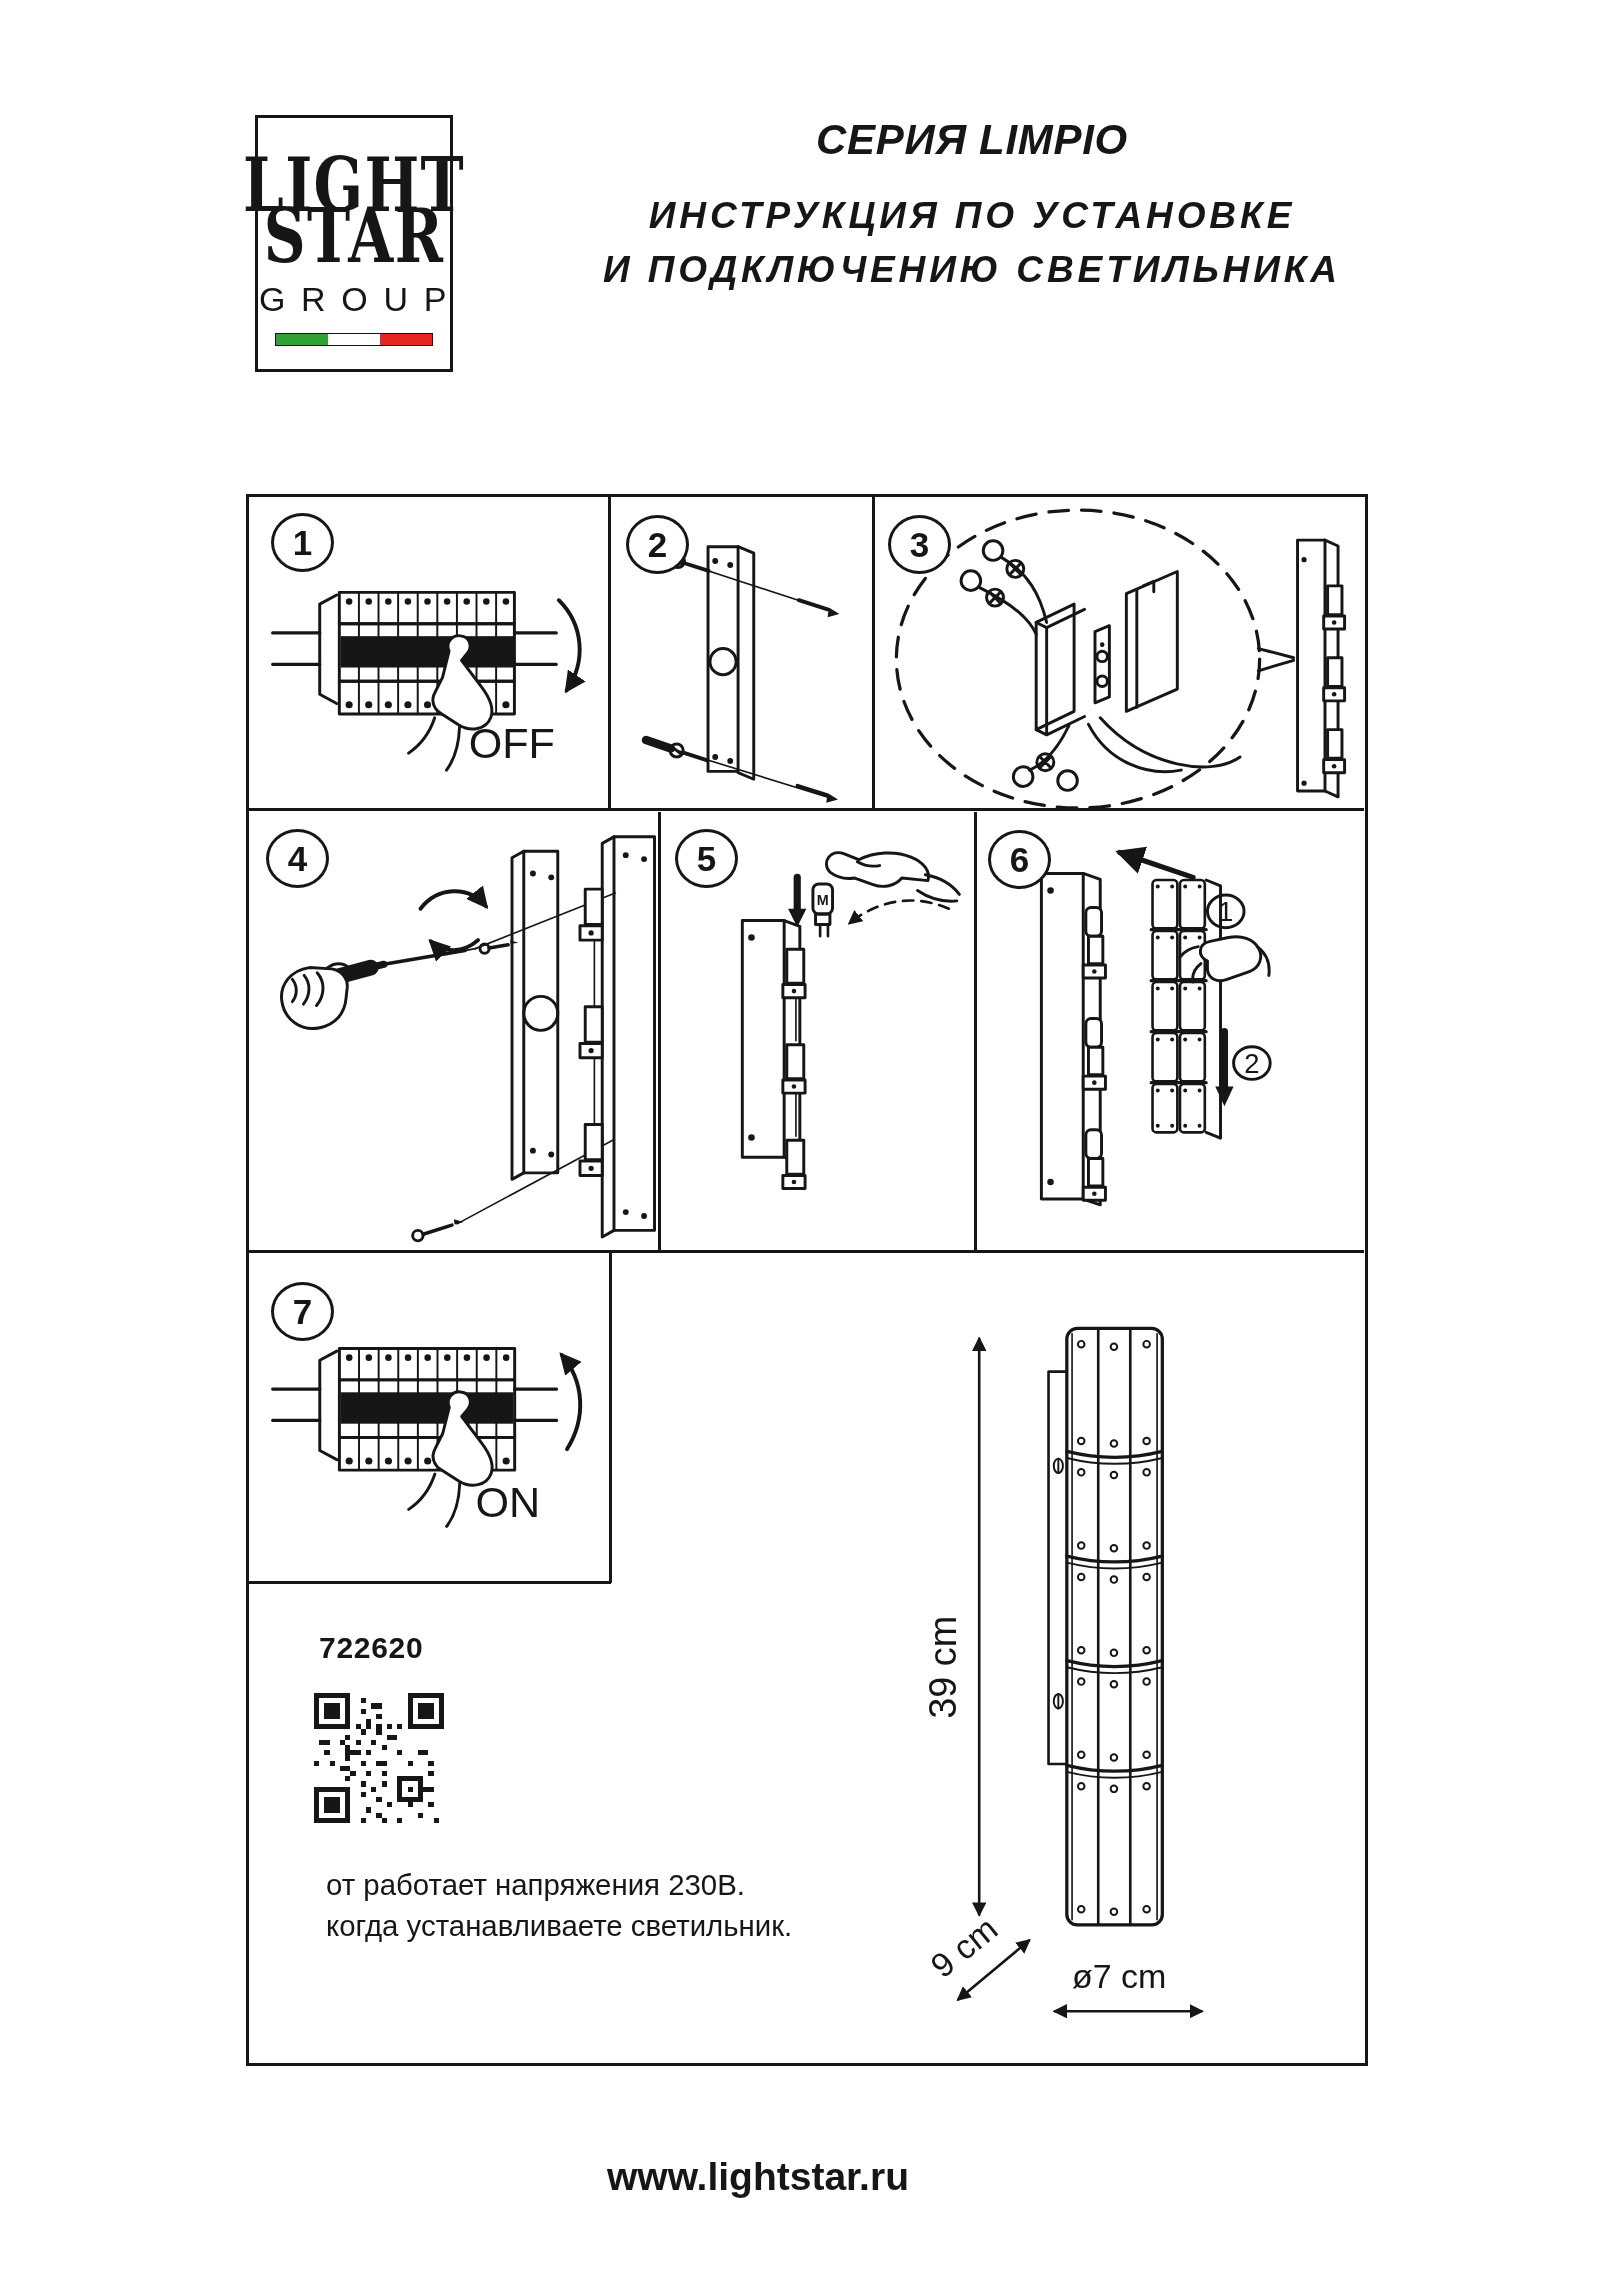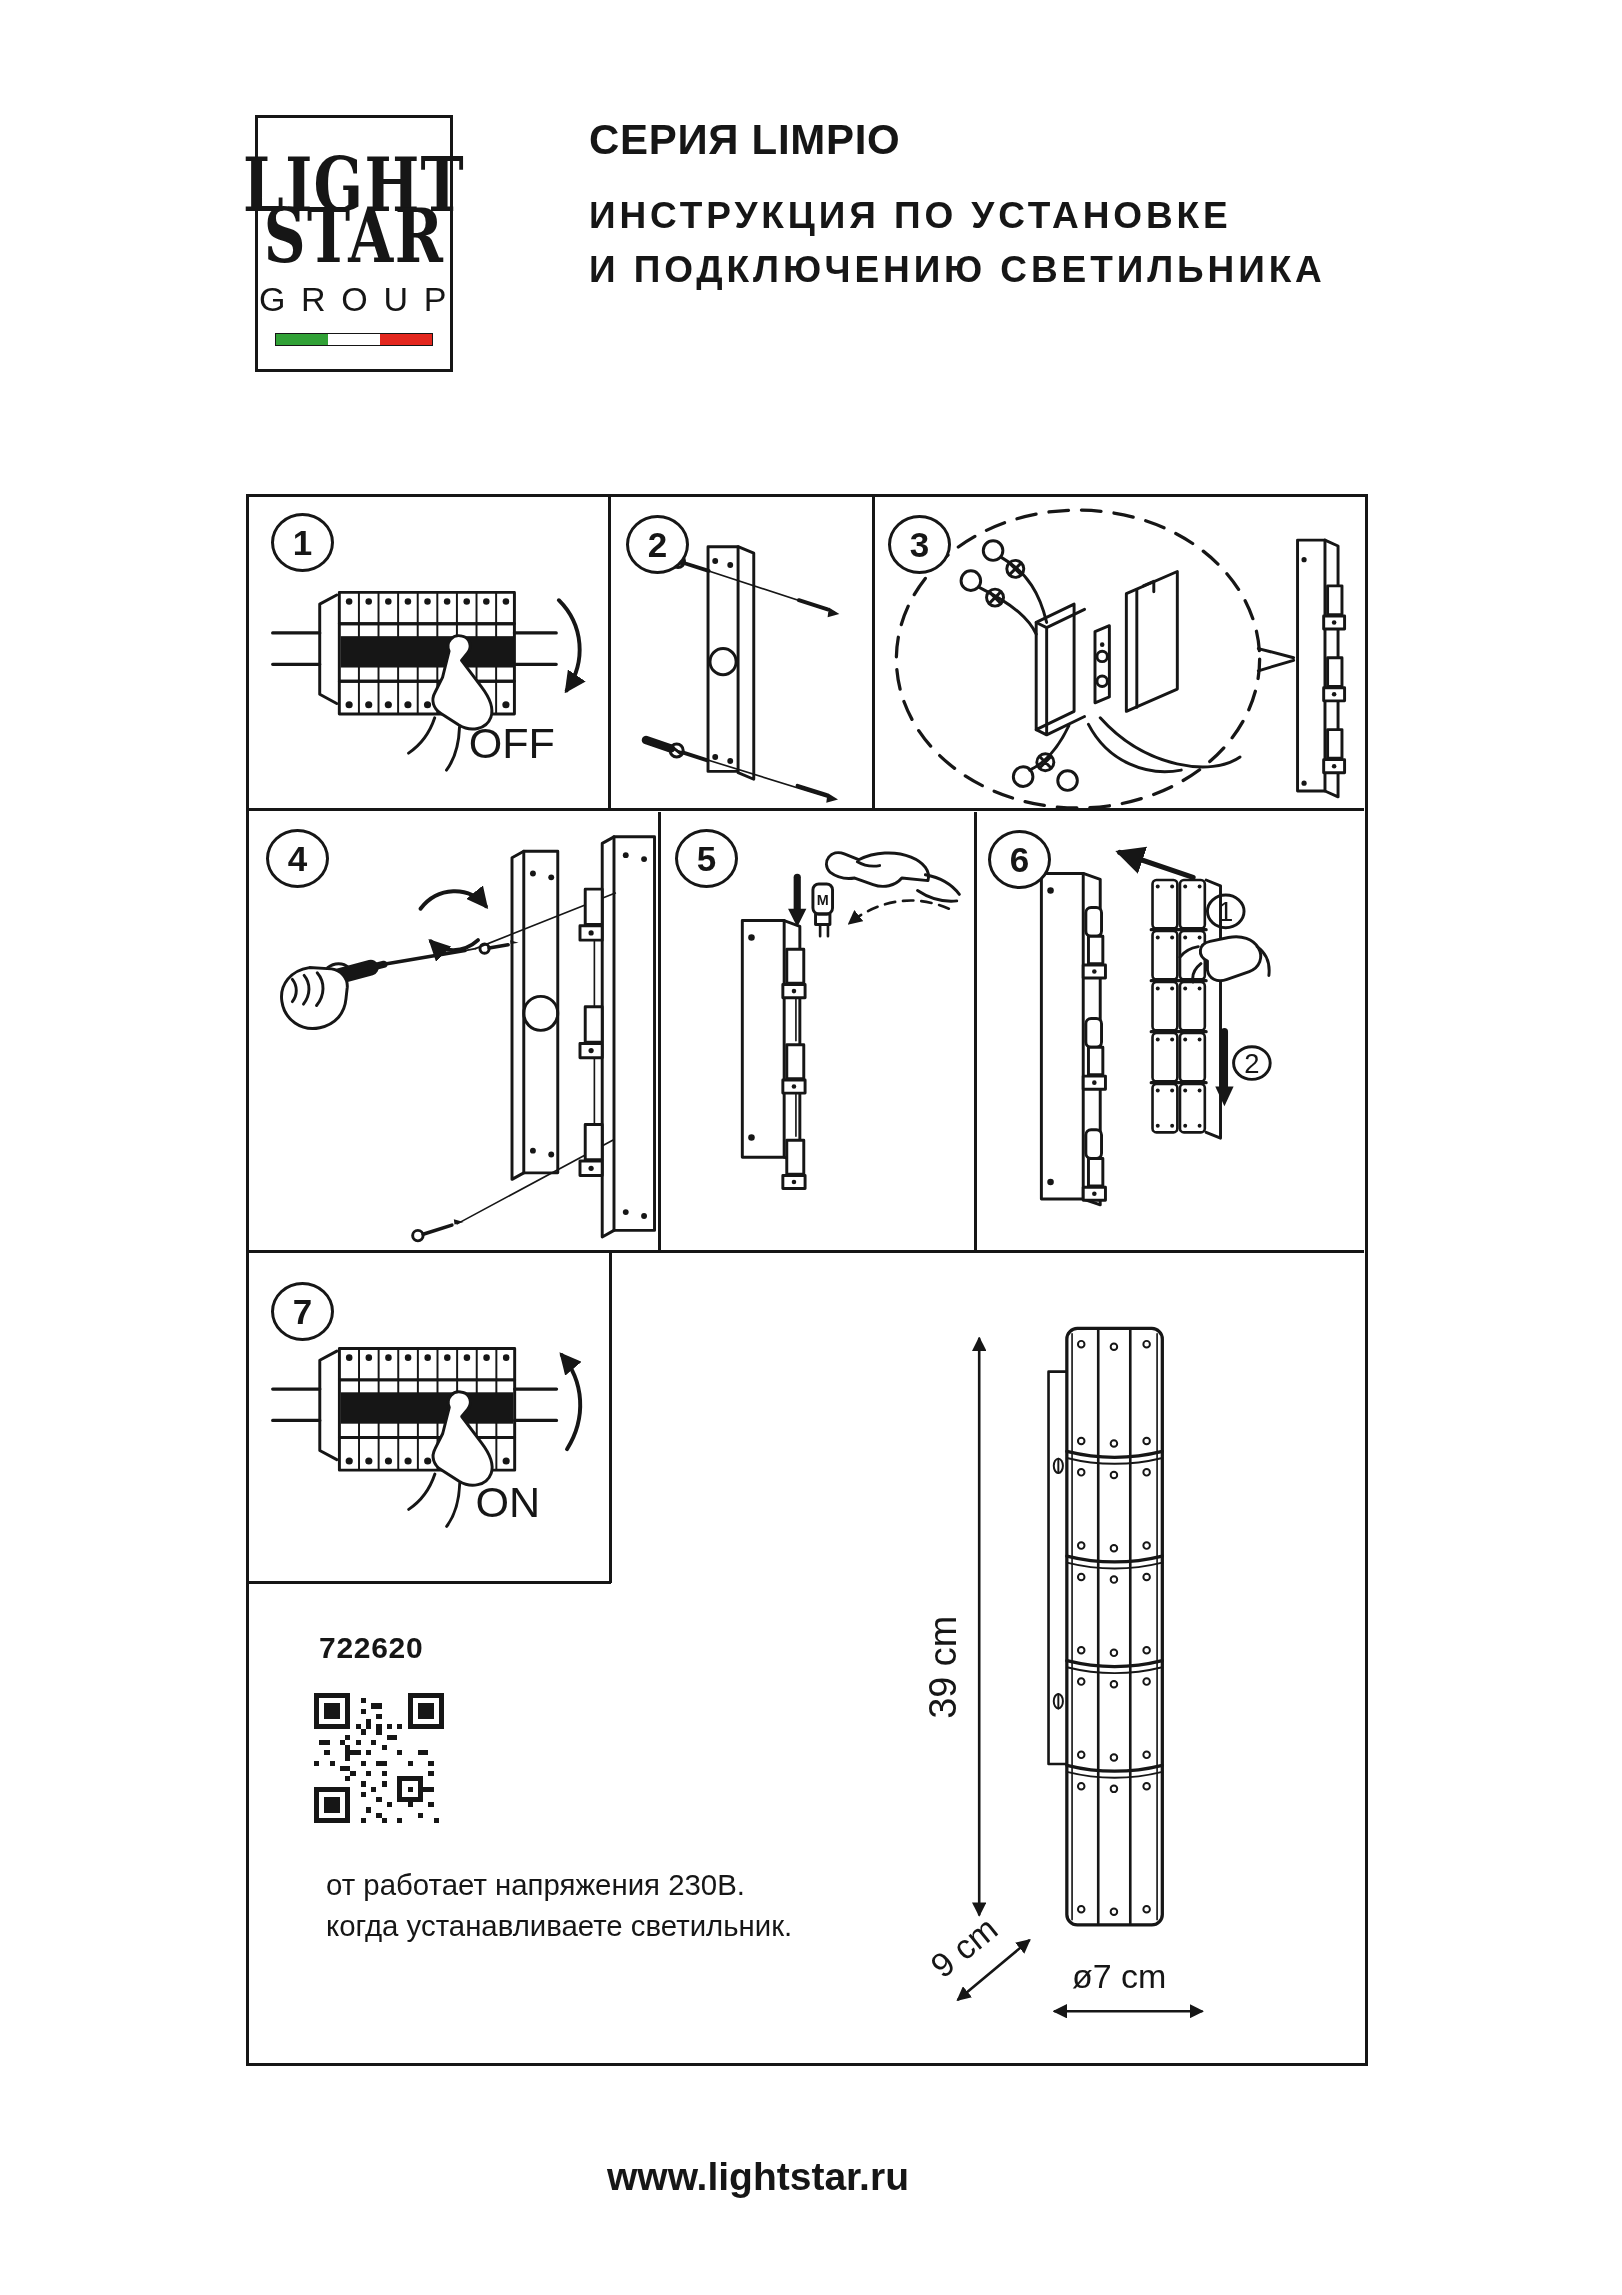--- a/index.html
+++ b/index.html
@@ -9,21 +9,21 @@
   
   #logo-box{left:255px;top:115px;width:198px;height:257px;border:3.3px solid #161616;
             display:flex;flex-direction:column;align-items:center;justify-content:flex-start;box-sizing:border-box;}
   .logo-big{font-family:"DejaVu Serif","Liberation Serif",serif;font-weight:700;font-size:58px;
             line-height:51px;letter-spacing:1.3px;transform:scaleY(1.28);transform-origin:center;}
   #logo-line1{margin-top:43px;}
   .logo-group{font-size:34px;font-weight:400;letter-spacing:15.7px;margin-top:17px;margin-left:13px;}
   .flag{margin-top:14.4px;width:156px;height:11px;border:1.3px solid #161616;display:flex;}
   .flag svg{display:block;width:100%;height:100%;}
   
-  #title-block{left:589px;top:110px;width:766px;text-align:left;}
+  #title-block{left:589px;top:110px;width:766px;text-align:center;font-style:italic;}
   .ttl{font-weight:700;font-size:42px;line-height:60px;letter-spacing:0.7px;}
   .sub{font-weight:700;font-size:37px;line-height:54px;letter-spacing:3.9px;}
   #subwrap{margin-top:19px;}
   
   #grid{left:246px;top:494px;width:1122px;height:1572px;border:3.3px solid #161616;box-sizing:border-box;}
   .gl{position:absolute;background:#161616;z-index:2;}
   .cell{position:absolute;z-index:1;}
   .step-circle{position:absolute;z-index:3;width:63px;height:59px;border:3.3px solid #161616;border-radius:50%;
                box-sizing:border-box;display:flex;align-items:center;justify-content:center;
                font-size:35px;font-weight:700;background:#fff;}

